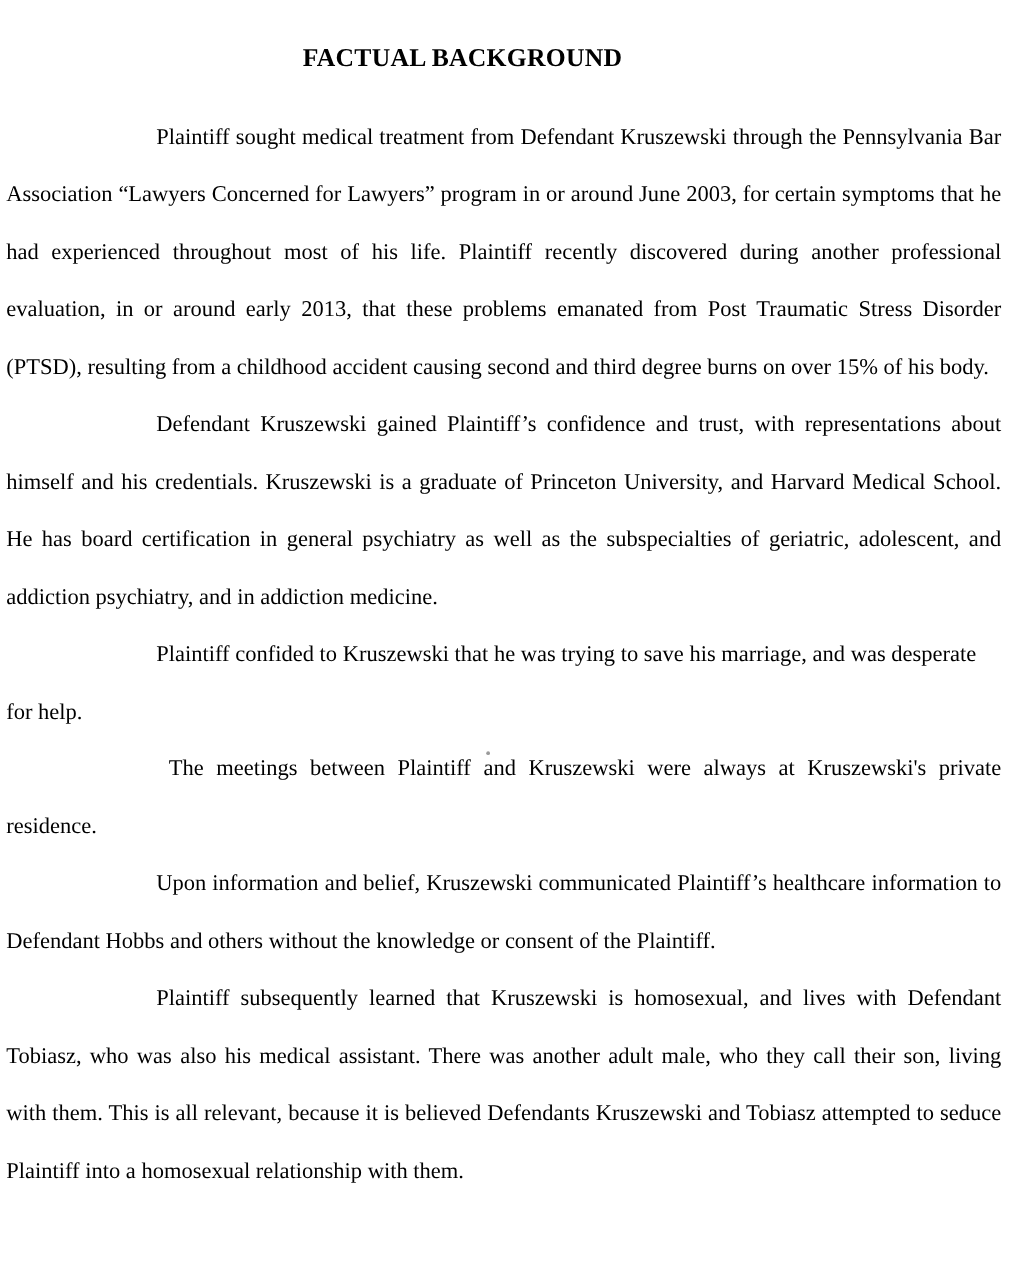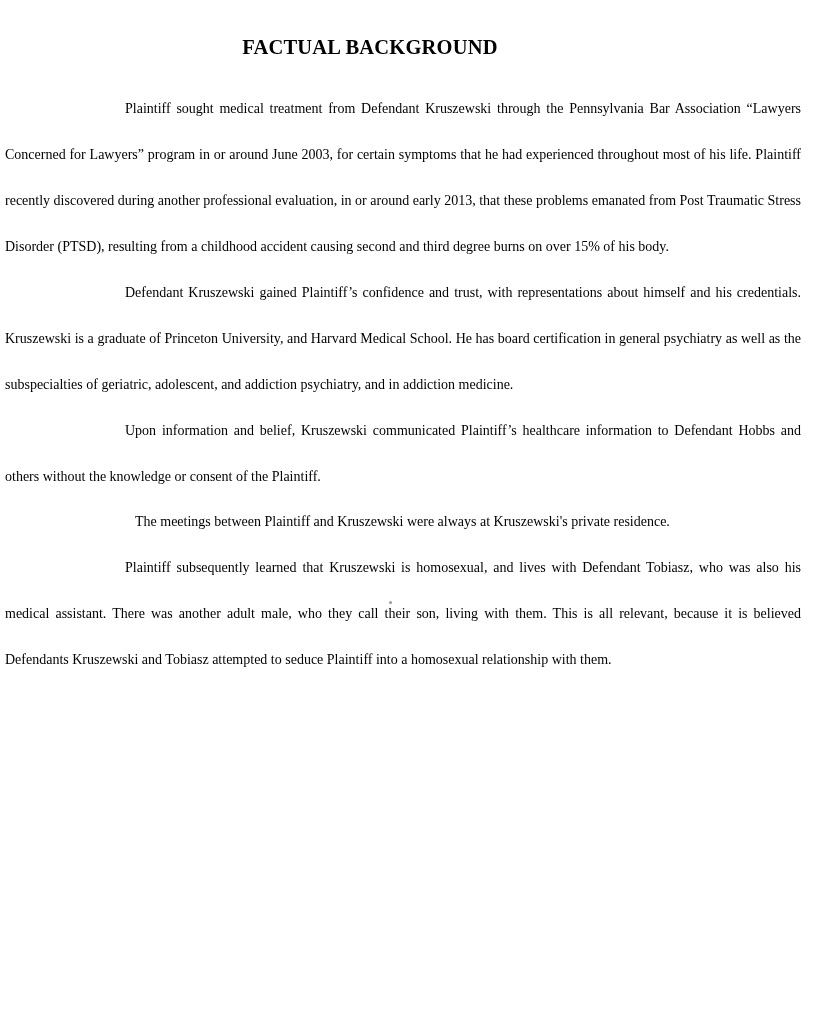--- a/index.html
+++ b/index.html
@@ -30,21 +30,21 @@
     font-weight: bold;
     font-size: 20.5px;
     letter-spacing: 0.2px;
     line-height: 46px;
     margin: 16px;
     padding-top: 8px;
     padding-right: 66px;
     white-space: nowrap;
   }
   .para {
-    font-size: 14px;
+    font-size: 18px;
     line-height: 46px;
     text-align: justify;
     text-justify: inter-word;
     margin: 0;
     text-indent: 120px;
     -webkit-hyphens: none;
     hyphens: none;
   }
   .para.ragged {
     text-align: left;
@@ -75,24 +75,25 @@
 <div id="page">
 
   <div id="doc-body">
 
     <h1 class="doc-title">FACTUAL BACKGROUND</h1>
 
     <p class="para first">Plaintiff sought medical treatment from Defendant Kruszewski through the Pennsylvania Bar Association “Lawyers Concerned for Lawyers” program in or around June 2003, for certain symptoms that he had experienced throughout most of his life.  Plaintiff recently discovered during another professional evaluation, in or around early 2013, that these problems emanated from Post Traumatic Stress Disorder (PTSD), resulting from a childhood accident causing second and third degree burns on over 15% of his body.</p>
 
     <p class="para">Defendant Kruszewski gained Plaintiff’s confidence and trust, with representations about himself and his credentials. Kruszewski is a graduate of Princeton University, and Harvard Medical School.  He has board certification in general psychiatry as well as the subspecialties of geriatric, adolescent, and addiction psychiatry, and in addiction medicine.</p>
 
+    <p class="para ragged">Plaintiff confided to Kruszewski that he was trying to save his marriage, and was desperate for help.</p>
+
+    <p class="para indent-wide tight-top">The meetings between Plaintiff and Kruszewski were always at Kruszewski's private residence.</p>
 
     <p class="para">Upon information and belief, Kruszewski communicated Plaintiff’s healthcare information to Defendant Hobbs and others without the knowledge or consent of the Plaintiff.</p>
-
-    <p class="para indent-wide tight-top">The meetings between Plaintiff and Kruszewski were always at Kruszewski's private residence.</p>
 
     <p class="para">Plaintiff subsequently learned that Kruszewski is homosexual, and lives with Defendant Tobiasz, who was also his medical assistant.  There was another adult male, who they call their son, living with them.  This is all relevant, because it is believed Defendants Kruszewski and Tobiasz attempted to seduce Plaintiff into a homosexual relationship with them.</p>
 
   </div>
 
   <span class="speck"></span>
 
 </div>
 
 </body></html>

